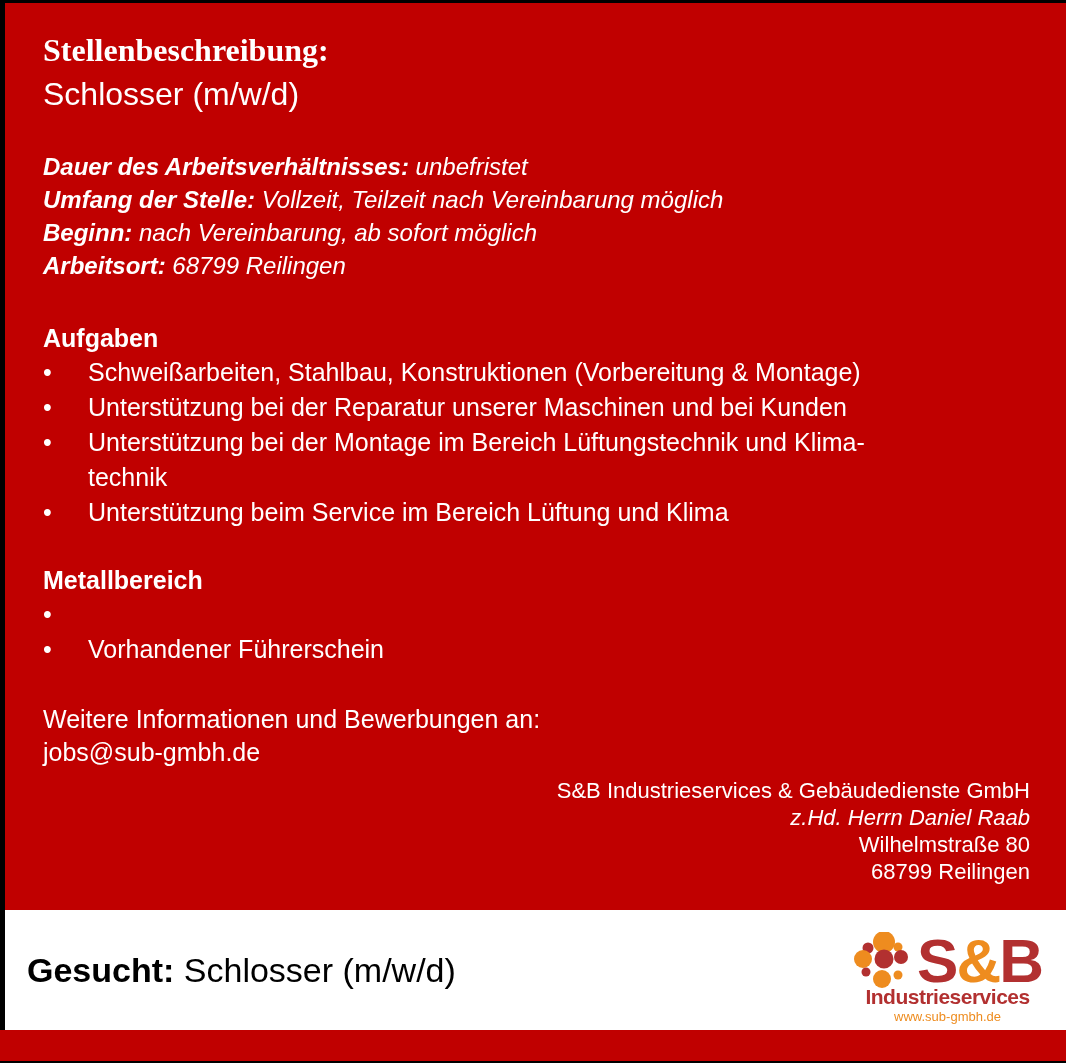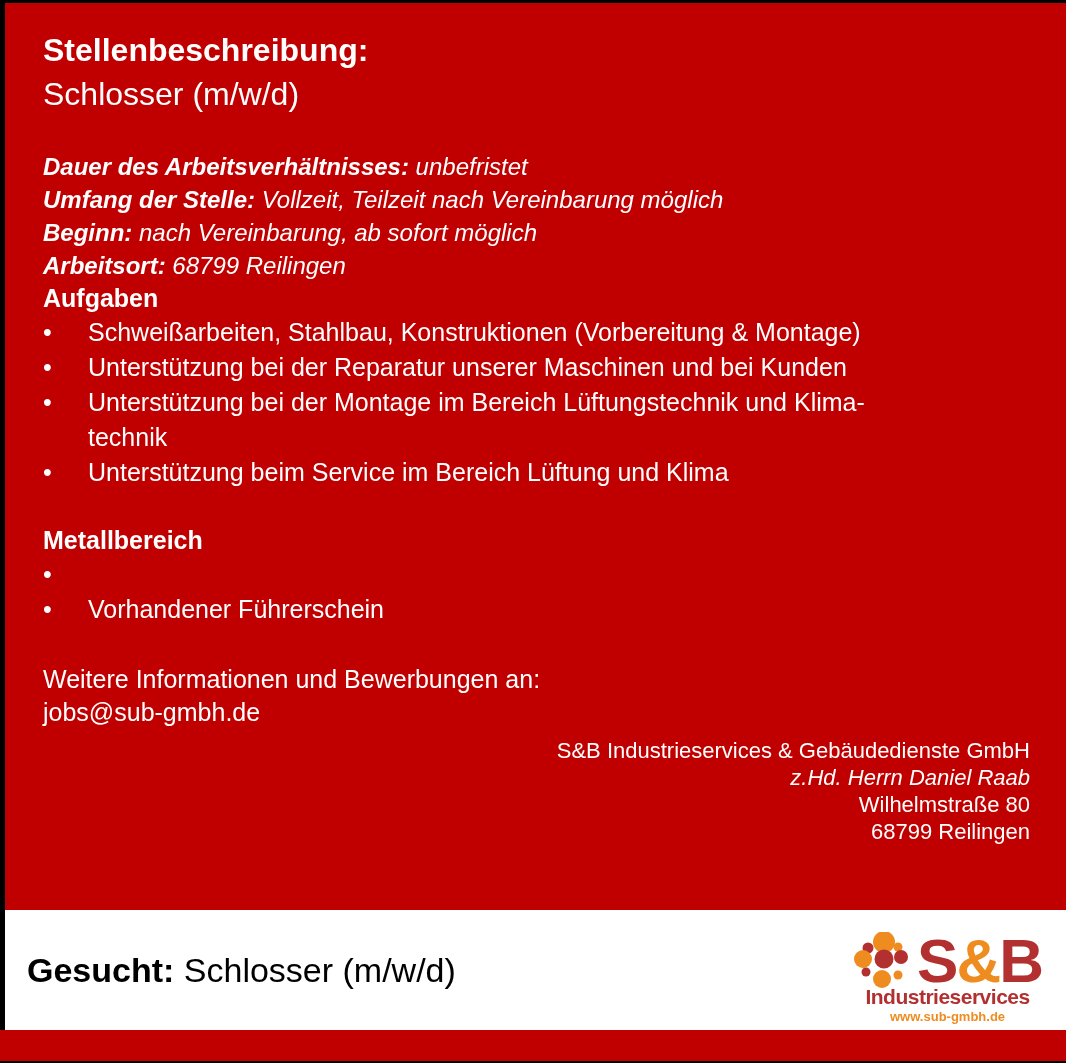--- a/index.html
+++ b/index.html
@@ -7,25 +7,25 @@
     position:relative; width:1066px; height:1063px;
     background:#000; overflow:hidden;
     font-family:"Liberation Sans", sans-serif;
   }
   
   .main {
     position:absolute; left:5px; top:3px; width:1061px; height:907px;
     background:#c00000; color:#ffffff;
   }
   .content { padding:25px 36px 0 38px; }
-  .title1 { font-size:32px; font-weight:bold; line-height:44px; }
+  .title1 { font-size:32px; font-weight:bold; line-height:44px;font-family:Liberation Serif, serif; }
   .title2 { font-size:32px; font-weight:normal; line-height:44px; }
   .details { margin-top:34px; font-size:24px; line-height:33px; font-style:italic; }
   .detail-label { font-weight:bold; }
-  .section-aufgaben { }
+  .section-aufgaben { margin-top:40px; }
   .section-anforderungen { margin-top:34px; }
   .section-title { font-size:25px; font-weight:bold; line-height:33px; }
   ul.bullets { list-style:none; margin:0; padding:0; font-size:25px; line-height:35px; }
   ul.bullets li { display:flex; }
   .bullet { flex:0 0 45px; width:45px; }
   .li-text { white-space:pre-line; }
   .contact { margin-top:36px; font-size:25px; line-height:33px; }
   .address { margin-top:8px; text-align:right; font-size:22px; line-height:27px; }
   .addr-attn { font-style:italic; }
 
@@ -39,21 +39,21 @@
   .gesucht { font-size:34px; color:#000000; white-space:nowrap; }
   .gesucht-label { font-weight:bold; }
 
   .logo { display:flex; flex-direction:column; align-items:center; margin-top:16px; }
   .logo-top { display:flex; align-items:center; }
   .logo-mark { width:58px; height:58px; margin-right:6px; }
   .logo-sb { font-size:62px; font-weight:bold; line-height:56px; letter-spacing:-2px; }
   .sb-red { color:#b23030; }
   .sb-amp { color:#ee8c1f; }
   .logo-name { font-size:21px; font-weight:bold; color:#b23030; letter-spacing:-0.5px; margin-top:-5px; line-height:24px; }
-  .logo-url { font-size:13px; font-weight:bold; color:#ee8c1f; line-height:15px; }
+  .logo-url { font-size:13px; font-weight:normal; color:#ee8c1f; line-height:15px; }
 
   
   .footer-red { position:absolute; left:0; top:1030px; width:1066px; height:31px; background:#c00000; }
 </style>
 </head>
 <body>
 
 <div class="page">
 
   <div class="main">

